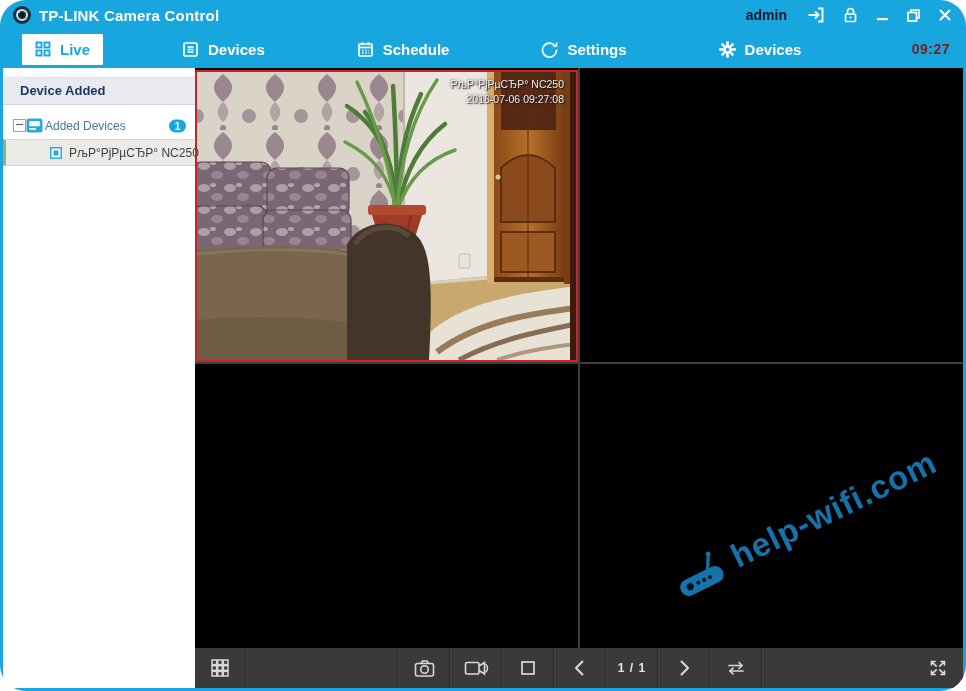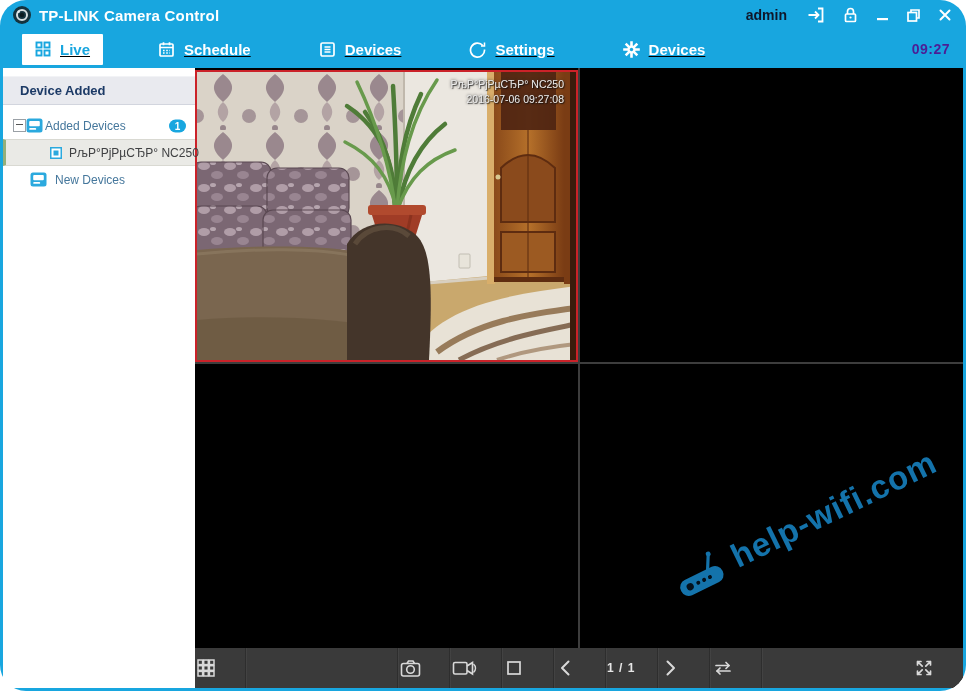--- a/index.html
+++ b/index.html
@@ -9,24 +9,24 @@
   
   .titlebar{position:absolute;top:0;left:0;width:100%;height:30px;background:#18a6df;display:flex;align-items:center;box-sizing:border-box;padding:0 14px 0 12px;z-index:10;}
   .app-title{color:#fff;font-weight:bold;font-size:15px;margin-left:7px;letter-spacing:.2px;}
   .tb-spacer{flex:1;}
   .tb-right{display:flex;align-items:center;gap:17px;}
   .user-name{color:#0f172a;font-weight:bold;font-size:14px;margin-right:2px;}
   .win-icon{display:flex;align-items:center;justify-content:center;color:#fff;}
 
   
   .navbar{position:absolute;top:30px;left:0;width:100%;height:38px;background:#18a6df;display:flex;align-items:center;box-sizing:border-box;padding:0 16px 0 22px;z-index:9;}
-  .nav-tabs{display:flex;align-items:center;gap:42px;text-decoration:underline;}
+  .nav-tabs{display:flex;align-items:center;gap:66px;}
   .nav-tab{display:flex;align-items:center;gap:9px;color:#fff;font-size:15px;font-weight:bold;height:31px;padding:0 13px;border-radius:1px;}
   .nav-tab.active{background:#fff;color:#18a6df;}
-  .nav-clock{margin-left:auto;color:#4c1d95;font-size:14px;font-weight:bold;letter-spacing:.5px;}
+  .nav-clock{margin-left:auto;color:#7f1d1d;font-size:14px;font-weight:bold;letter-spacing:.5px;}
 
   
   .frame-left,.frame-right{position:absolute;top:68px;bottom:0;width:3px;background:#18a6df;z-index:8;}
   .frame-left{left:0;} .frame-right{right:0;}
   .frame-bottom{position:absolute;left:0;right:0;bottom:0;height:3px;background:#18a6df;z-index:8;}
 
   
   .sidebar{position:absolute;left:3px;top:68px;width:192px;bottom:3px;background:#fff;z-index:4;}
   .sidebar-header{margin-top:8px;height:27px;line-height:27px;background:#e9eaef;border-top:1px solid #f2f3f6;border-bottom:1px solid #d2d5de;color:#1c3a66;font-weight:bold;font-size:13px;padding-left:17px;}
   .tree{margin-top:7px;font-size:12px;}
@@ -52,21 +52,21 @@
   .cell-live{left:0;top:2px;width:383px;height:292px;border:2px solid #cb2229;box-sizing:border-box;background:#111;}
   .scene{width:100%;height:100%;display:block;}
   .cell-overlay{position:absolute;top:5px;right:12px;text-align:right;color:#ededed;font-size:10.5px;line-height:15px;text-shadow:0 0 3px rgba(50,50,50,.95),1px 1px 1px rgba(0,0,0,.7);}
 
   
   .watermark{position:absolute;left:468px;top:436px;display:flex;align-items:center;gap:10px;transform:rotate(-26deg);color:#1473ab;pointer-events:none;}
   .watermark-text{font-size:33px;font-weight:bold;letter-spacing:1px;white-space:nowrap;}
 
   
   .toolbar{position:absolute;left:0;right:0;bottom:0;height:40px;background:#3a3a3a;display:flex;align-items:stretch;}
-  .tbtn{width:50px;display:flex;align-items:center;justify-content:flex-start;color:#d9d9d9;flex:none;}
+  .tbtn{width:50px;display:flex;align-items:center;justify-content:center;color:#d9d9d9;flex:none;}
   .tsep{width:2px;background:linear-gradient(to right,#232323,#4d4d4d);flex:none;}
   .tspacer{flex:1;}
   .page-indicator{font-size:12px;font-weight:bold;color:#e6e6e6;letter-spacing:1px;}
   svg{display:block;}
 </style>
 </head>
 <body>
 
 <div class="window">
 
@@ -125,36 +125,36 @@
               <rect x="9.5" y="1.5" width="5" height="5"></rect>
             <rect x="1.5" y="9.5" width="5" height="5"></rect>
               <rect x="9.5" y="9.5" width="5" height="5"></rect>
           </svg>
         </span>
         <span>Live</span>
       </div>
       <div class="nav-tab">
         <span>
           <svg width="17" height="17" viewBox="0 0 17 17" fill="none" stroke="currentColor" stroke-width="1.7">
+            <rect x="2" y="2" width="13" height="13" rx="1.5"></rect>
+            <path d="M5.5 6 h6 M5.5 8.5 h6 M5.5 11 h6"></path>
+          </svg>
+        </span>
+        <span>Devices</span>
+      </div>
+      <div class="nav-tab">
+        <span>
+          <svg width="17" height="17" viewBox="0 0 17 17" fill="none" stroke="currentColor" stroke-width="1.7">
             <rect x="2" y="3" width="13" height="12" rx="1"></rect>
             <path d="M2 6.5 h13"></path>
             <path d="M5.5 1.2 v3 M11.5 1.2 v3"></path>
             <path d="M5 9.5 h7 M5 12 h7" stroke-dasharray="1.6 1.6"></path>
           </svg>
         </span>
         <span>Schedule</span>
-      </div>
-      <div class="nav-tab">
-        <span>
-          <svg width="17" height="17" viewBox="0 0 17 17" fill="none" stroke="currentColor" stroke-width="1.7">
-            <rect x="2" y="2" width="13" height="13" rx="1.5"></rect>
-            <path d="M5.5 6 h6 M5.5 8.5 h6 M5.5 11 h6"></path>
-          </svg>
-        </span>
-        <span>Devices</span>
       </div>
       <div class="nav-tab">
         <span>
           <svg width="17" height="17" viewBox="0 0 17 17" fill="none" stroke="currentColor" stroke-width="1.7">
             <path d="M13.8 4.5 A7 7 0 1 0 15.5 8.5"></path>
             <path d="M15.5 1.5 v3.5 h-3.5" stroke-width="1.5"></path>
           </svg>
         </span>
         <span>Settings</span>
       </div>
@@ -195,30 +195,20 @@
         <span class="badge">1</span>
       </div>
       <div class="tree-row row-camera">
         <span>
           <svg width="12" height="12" viewBox="0 0 12 12">
             <rect x="0.75" y="0.75" width="10.5" height="10.5" fill="#fff" stroke="#2ba9de" stroke-width="1.5"></rect>
             <rect x="3.5" y="3.5" width="5" height="5" fill="#2ba9de"></rect>
           </svg>
         </span>
         <span class="cam-label">РљР°РјРµСЂР° NC250</span>
-      </div>
-      <div class="tree-row row-new">
-        <span>
-          <svg width="17" height="15" viewBox="0 0 17 15">
-            <rect x="0.5" y="0.5" width="16" height="14" rx="2.5" fill="#2ba9de"></rect>
-            <rect x="3.2" y="3" width="10.6" height="5.2" rx="1" fill="#fff"></rect>
-            <rect x="3.2" y="10" width="7" height="1.8" rx="0.9" fill="#fff"></rect>
-          </svg>
-        </span>
-        <span class="group-label">New Devices</span>
       </div>
     </div>
   </div>
 
   <div class="main">
     <div class="video-grid">
 
       <div class="vcell cell-tr"></div>
       <div class="vcell cell-bl"></div>
       <div class="vcell cell-br"></div>

